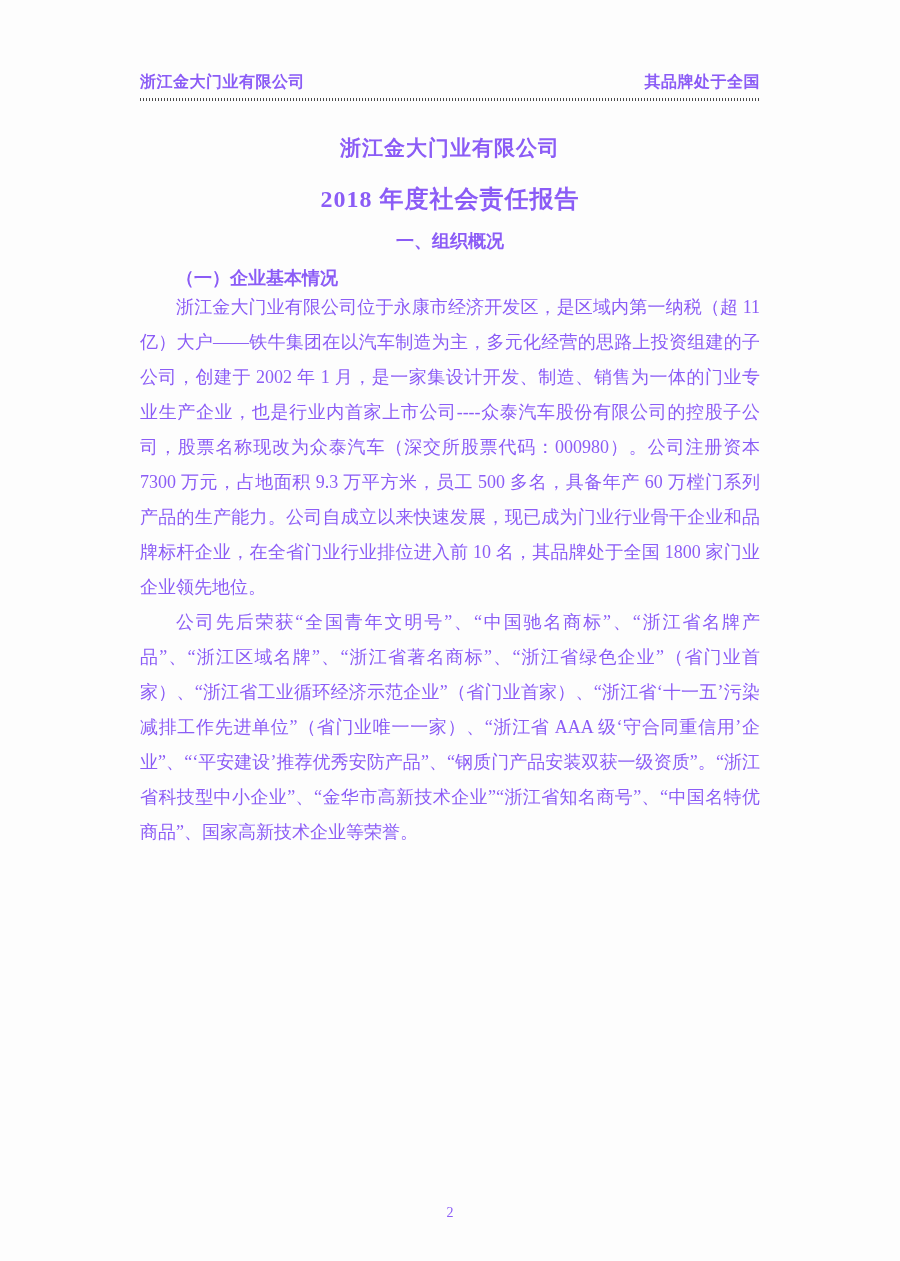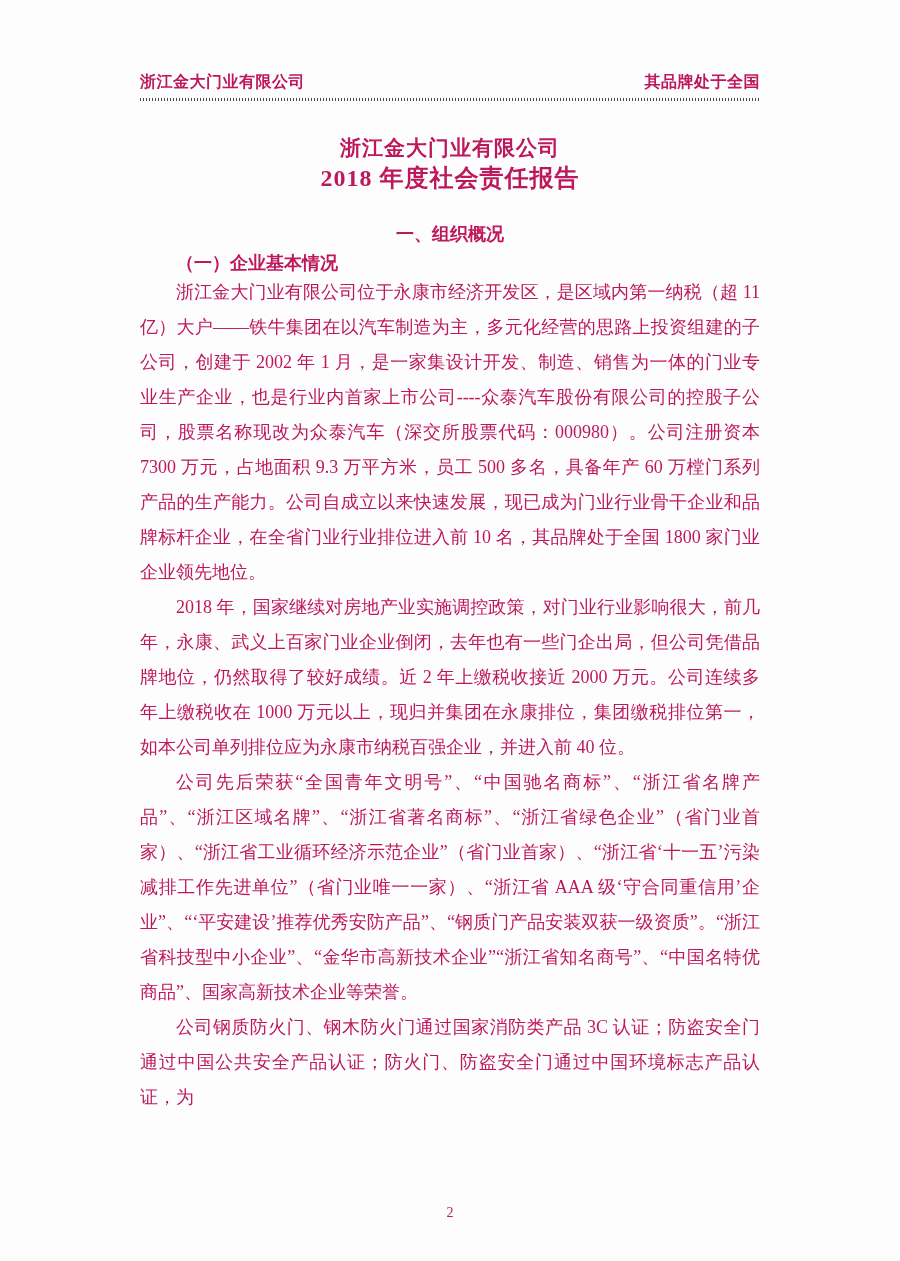--- a/index.html
+++ b/index.html
@@ -7,21 +7,21 @@
     padding: 0;
     background: #e9e9e9;
     font-family: "Liberation Serif", "DejaVu Serif", serif;
   }
   .page {
     position: relative;
     width: 900px;
     height: 1261px;
     margin: 0 auto;
     background: #fdfdfd;
-    color: #be185d;
+    color: #8b5cf6;
     overflow: hidden;
   }
   .inner {
     width: 620px;
     margin: 0 auto;
   }
   .doc-header {
     padding-top: 72px;
     display: flex;
     justify-content: space-between;
@@ -39,33 +39,34 @@
     text-align: center;
     font-size: 21px;
     font-weight: bold;
     margin-top: 33px;
     letter-spacing: 1px;
   }
   .doc-subtitle {
     text-align: center;
     font-size: 24px;
     font-weight: bold;
+    margin-top: 21px;
     letter-spacing: 1px;
     font-family: Liberation Serif, serif;
   }
   .section-heading {
     text-align: center;
     font-size: 18px;
     font-weight: bold;
-    margin-top: 28px;
+    margin-top: 14px;
   }
   .subsection-heading {
     font-size: 18px;
     font-weight: bold;
-    margin-top: 5px;
+    margin-top: 13px;
     text-indent: 36px;
   }
   .body-para {
     margin: 0;
     font-size: 18px;
     line-height: 35px;
     text-align: justify;
     text-indent: 36px;
   }
   .body-block {
@@ -92,21 +93,19 @@
     <div class="header-rule"></div>
 
     <div class="doc-title">浙江金大门业有限公司</div>
     <div class="doc-subtitle">2018 年度社会责任报告</div>
 
     <div class="section-heading">一、组织概况</div>
     <div class="subsection-heading">（一）企业基本情况</div>
 
     <div class="body-block">
       <p class="body-para">浙江金大门业有限公司位于永康市经济开发区，是区域内第一纳税（超 11 亿）大户——铁牛集团在以汽车制造为主，多元化经营的思路上投资组建的子公司，创建于 2002 年 1 月，是一家集设计开发、制造、销售为一体的门业专业生产企业，也是行业内首家上市公司----众泰汽车股份有限公司的控股子公司，股票名称现改为众泰汽车（深交所股票代码：000980）。公司注册资本 7300 万元，占地面积 9.3 万平方米，员工 500 多名，具备年产 60 万樘门系列产品的生产能力。公司自成立以来快速发展，现已成为门业行业骨干企业和品牌标杆企业，在全省门业行业排位进入前 10 名，其品牌处于全国 1800 家门业企业领先地位。</p>
-      <p class="body-para">2018 年，国家继续对房地产业实施调控政策，对门业行业影响很大，前几年，永康、武义上百家门业企业倒闭，去年也有一些门企出局，但公司凭借品牌地位，仍然取得了较好成绩。近 2 年上缴税收接近 2000 万元。公司连续多年上缴税收在 1000 万元以上，现归并集团在永康排位，集团缴税排位第一，如本公司单列排位应为永康市纳税百强企业，并进入前 40 位。</p>
       <p class="body-para">公司先后荣获“全国青年文明号”、“中国驰名商标”、“浙江省名牌产品”、“浙江区域名牌”、“浙江省著名商标”、“浙江省绿色企业”（省门业首家）、“浙江省工业循环经济示范企业”（省门业首家）、“浙江省‘十一五’污染减排工作先进单位”（省门业唯一一家）、“浙江省 AAA 级‘守合同重信用’企业”、“‘平安建设’推荐优秀安防产品”、“钢质门产品安装双获一级资质”。“浙江省科技型中小企业”、“金华市高新技术企业”“浙江省知名商号”、“中国名特优商品”、国家高新技术企业等荣誉。</p>
-      <p class="body-para">公司钢质防火门、钢木防火门通过国家消防类产品 3C 认证；防盗安全门通过中国公共安全产品认证；防火门、防盗安全门通过中国环境标志产品认证，为</p>
     </div>
 
   </div>
 
   <div class="page-footer">2</div>
 </div>
 
 </body></html>

